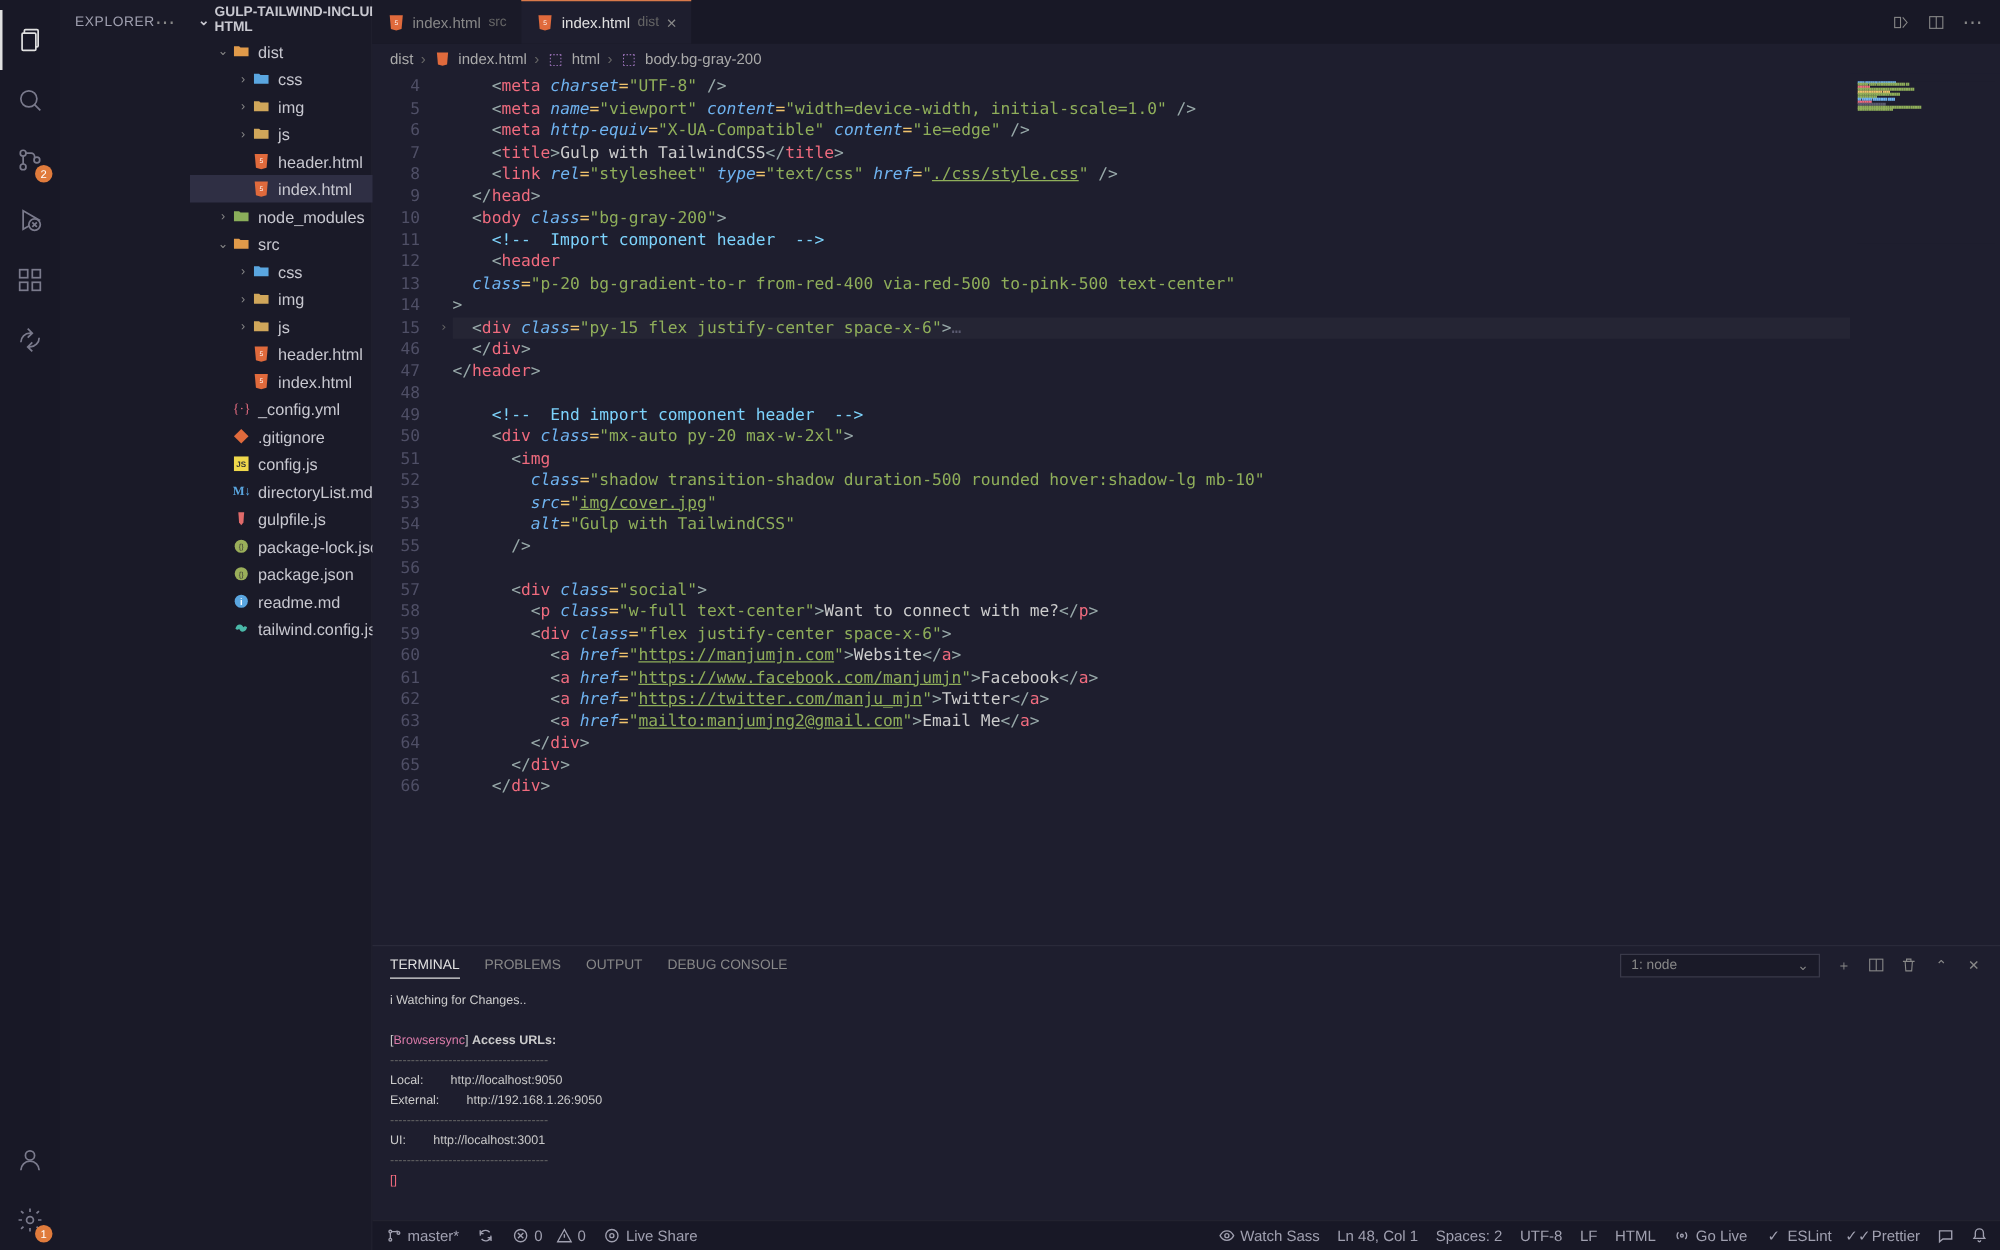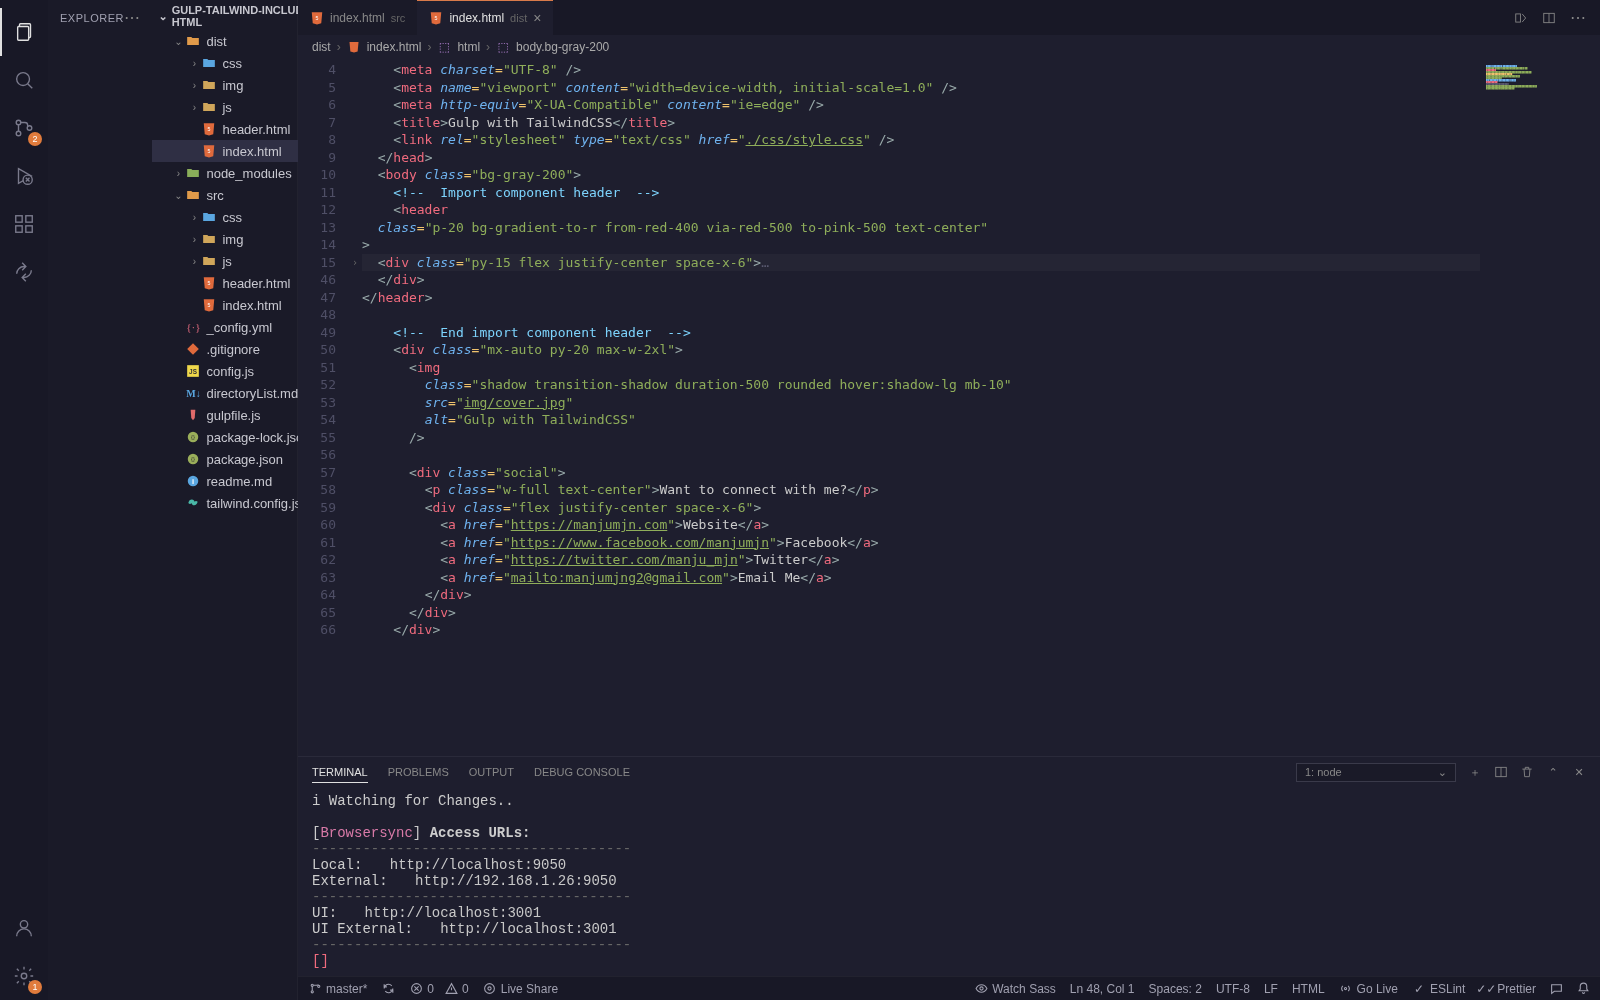--- a/index.html
+++ b/index.html
@@ -46,21 +46,21 @@
 .code .line.hl { background:rgba(255,255,255,0.03); }
 .minimap { width:120px; background:#1e1e2e; padding:6px; }
 .minimap-inner { width:110px; height:130px; background:#1e1e2e; font-size:2px; line-height:2px; color:#4a8; overflow:hidden; }
 .t-tag{color:#f06b7e;} .t-attr{color:#6fb3f0; font-style:italic;} .t-str{color:#8fae5a;} .t-op{color:#f0c36d;} .t-punc{color:#9aa;} .t-comment{color:#7dd3fc; margin-top:20px;} .t-link{color:#8fae5a; text-decoration:underline;} .t-arrow{color:#5a5a70;}
 .panel { height:220px; border-top:1px solid #2a2a3a; display:flex; flex-direction:column; background:#1e1e2e; }
 .panel-tabs { height:30px; display:flex; align-items:center; padding:0 14px; gap:20px; color:#888; font-size:11px; }
 .panel-tabs .pt { cursor:pointer; padding:4px 0; }
 .panel-tabs .pt.active { color:#e0e0e0; border-bottom:1px solid #e0e0e0; }
 .panel-tabs .right { margin-left:auto; display:flex; align-items:center; gap:12px; }
 .panel-dd { border:1px solid #3a3a4a; background:#1a1a28; padding:2px 8px; width:160px; display:flex; justify-content:space-between; align-items:center; cursor:pointer; font-size:11px; }
-.panel-body { flex:1; font-family:Liberation Mono, monospace; font-size:14px; line-height:16px; padding:6px 14px; color:#ccc; overflow:hidden; }
+.panel-body { flex:1; font-family:Liberation Sans, sans-serif; font-size:10px; line-height:16px; padding:6px 14px; color:#ccc; overflow:hidden; }
 .panel-body .bs { color:#d97aa8; }
 .panel-body .url { color:#c8c8c8;padding-left:19px; }
 .panel-body .dash { color:#666; }
 .panel-body .prompt { color:#f06b7e; }
 .statusbar { height:24px; background:#181826; display:flex; align-items:center; padding:0 10px; color:#a0a0b0; font-size:12px; gap:14px; border-top:1px solid #22222f; }
 .statusbar .right { margin-left:auto; display:flex; align-items:center; gap:14px; }
 .statusbar .item { display:flex; align-items:center; gap:4px; cursor:pointer; }
 .ic { display:inline-flex; width:14px; height:14px; align-items:center; justify-content:center; }
 svg { display:block; }
 .file-icon { width:14px; height:14px; }
@@ -543,21 +543,20 @@
       </div>
       <div class="panel-body" id="terminal-body">
           <div>   i  Watching for Changes..</div>
           <div>&nbsp;</div>
           <div>[<span class="bs">Browsersync</span>] <b>Access URLs:</b></div>
           <div> <span class="dash">--------------------------------------</span></div>
           <div>       Local: <span class="url">http://localhost:9050</span></div>
           <div>    External: <span class="url">http://192.168.1.26:9050</span></div>
           <div> <span class="dash">--------------------------------------</span></div>
           <div>          UI: <span class="url">http://localhost:3001</span></div>
-          <div> UI External: <span class="url">http://localhost:3001</span></div>
           <div> <span class="dash">--------------------------------------</span></div>
           <div><span class="prompt">[]</span></div>
         </div>
     </div>
 
     <div class="statusbar">
       <div class="item">
           <span class="ic">
             <svg width="13" height="13" viewBox="0 0 24 24" fill="none" stroke="currentColor" stroke-width="2">
               <circle cx="6" cy="6" r="2"></circle>

